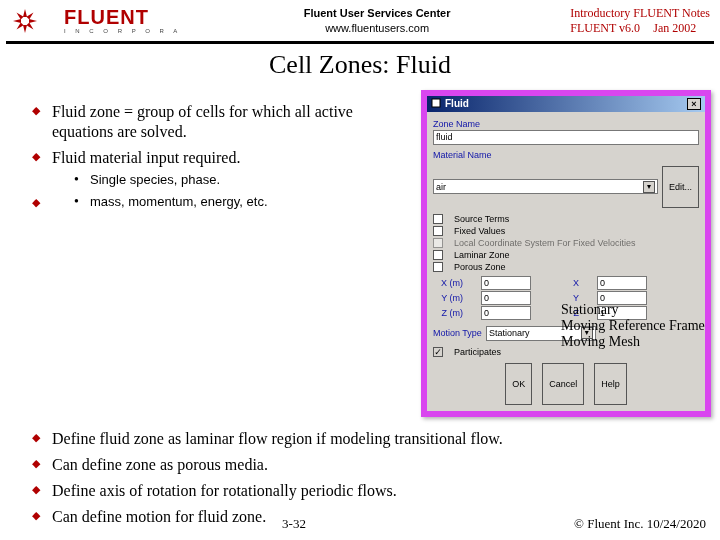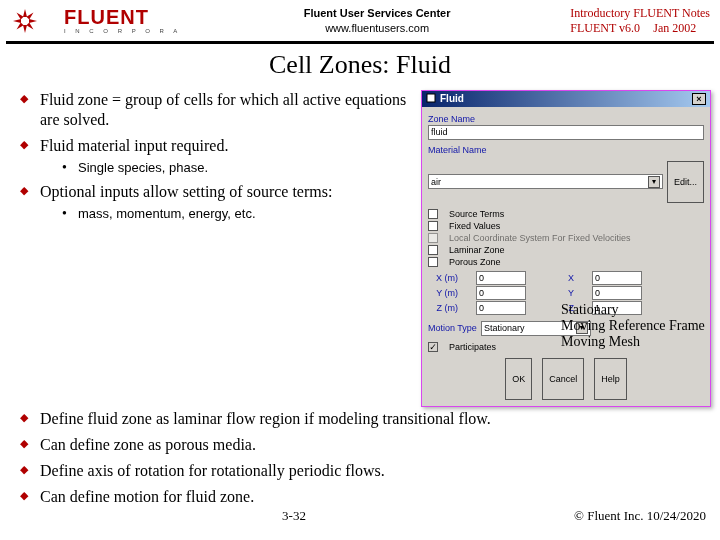--- a/index.html
+++ b/index.html
@@ -52,21 +52,21 @@
     text-align: center;
     font-size: 26px;
     font-family: "Times New Roman", serif;
     margin: 4px 0 10px 0;
   }
   .body {
     display: flex;
     padding: 0 10px;
   }
   .left { flex: 1; }
-  ul.top { list-style: none; padding: 0; margin: 0; }
+  ul.top { list-style: none; padding: 0; margin: 12px; }
   ul.top > li { padding-left: 30px; position: relative; margin-bottom: 6px; font-size: 16px; line-height: 1.25; }
   ul.top > li::before {
     content: "◆";
     color: #b00000;
     position: absolute;
     left: 10px;
     top: 2px;
     font-size: 11px;
   }
   ul.sub { list-style: none; padding: 0; margin: 4px 0 4px 20px; }
@@ -80,21 +80,21 @@
     font-size: 8px;
   }
   .right {
     width: 295px;
     padding-left: 6px;
   }
   .dlg {
     width: 290px;
     font-family: Tahoma, Arial, sans-serif;
     font-size: 9px;
-    border: 1px solid #d946ef;
+    border: 6px solid #d946ef;
     background: #d6d3ce;
     box-shadow: 2px 2px 4px rgba(0,0,0,0.3);
     filter: blur(0.4px);
   }
   .dlg .titlebar {
     background: linear-gradient(to right, #08246b, #a6caf0);
     color: #fff;
     padding: 2px 4px;
     display: flex;
     align-items: center;
@@ -144,21 +144,21 @@
   .dlg .grid .grow { display:flex; gap:18px; margin:1px 0; align-items:center; }
   .dlg .grid .cell-l { width: 30px; text-align:right; color:#1015a8; }
   .dlg .grid .cell-i { width: 50px; }
   .dlg .grid .cell-i input { width:100%; height:14px; border:1px solid #777; font-size:9px; }
   .dlg .btnrow { display:flex; justify-content:center; gap:10px; margin-top:6px; }
   .dlgwrap { position: relative; }
   
   .lower { padding: 0 10px; margin-top: 2px; }
   .footer {
     position: absolute;
-    bottom: 16px;
+    bottom: 8px;
     left: 0; right: 0;
     display: flex;
     justify-content: flex-end;
     padding: 0 14px;
     font-size: 13px;
   }
   .footer .pn { flex:1; text-align:center; }
 </style>
 </head>
 <body>
@@ -207,21 +207,20 @@
   <div class="left">
     <ul class="top">
       <li>Fluid zone = group of cells for which all active equations are solved.</li>
       <li>
         <span>Fluid material input required.</span>
         <ul class="sub">
           <li>Single species, phase.</li>
         </ul>
       </li>
       <li>
-        <span>Optional inputs allow setting of source terms:</span>
         <ul class="sub">
           <li>mass, momentum, energy, etc.</li>
         </ul>
       </li>
     </ul>
   </div>
   <div class="right">
     <div class="dlgwrap">
     <div class="dlg">
       <div class="titlebar">

